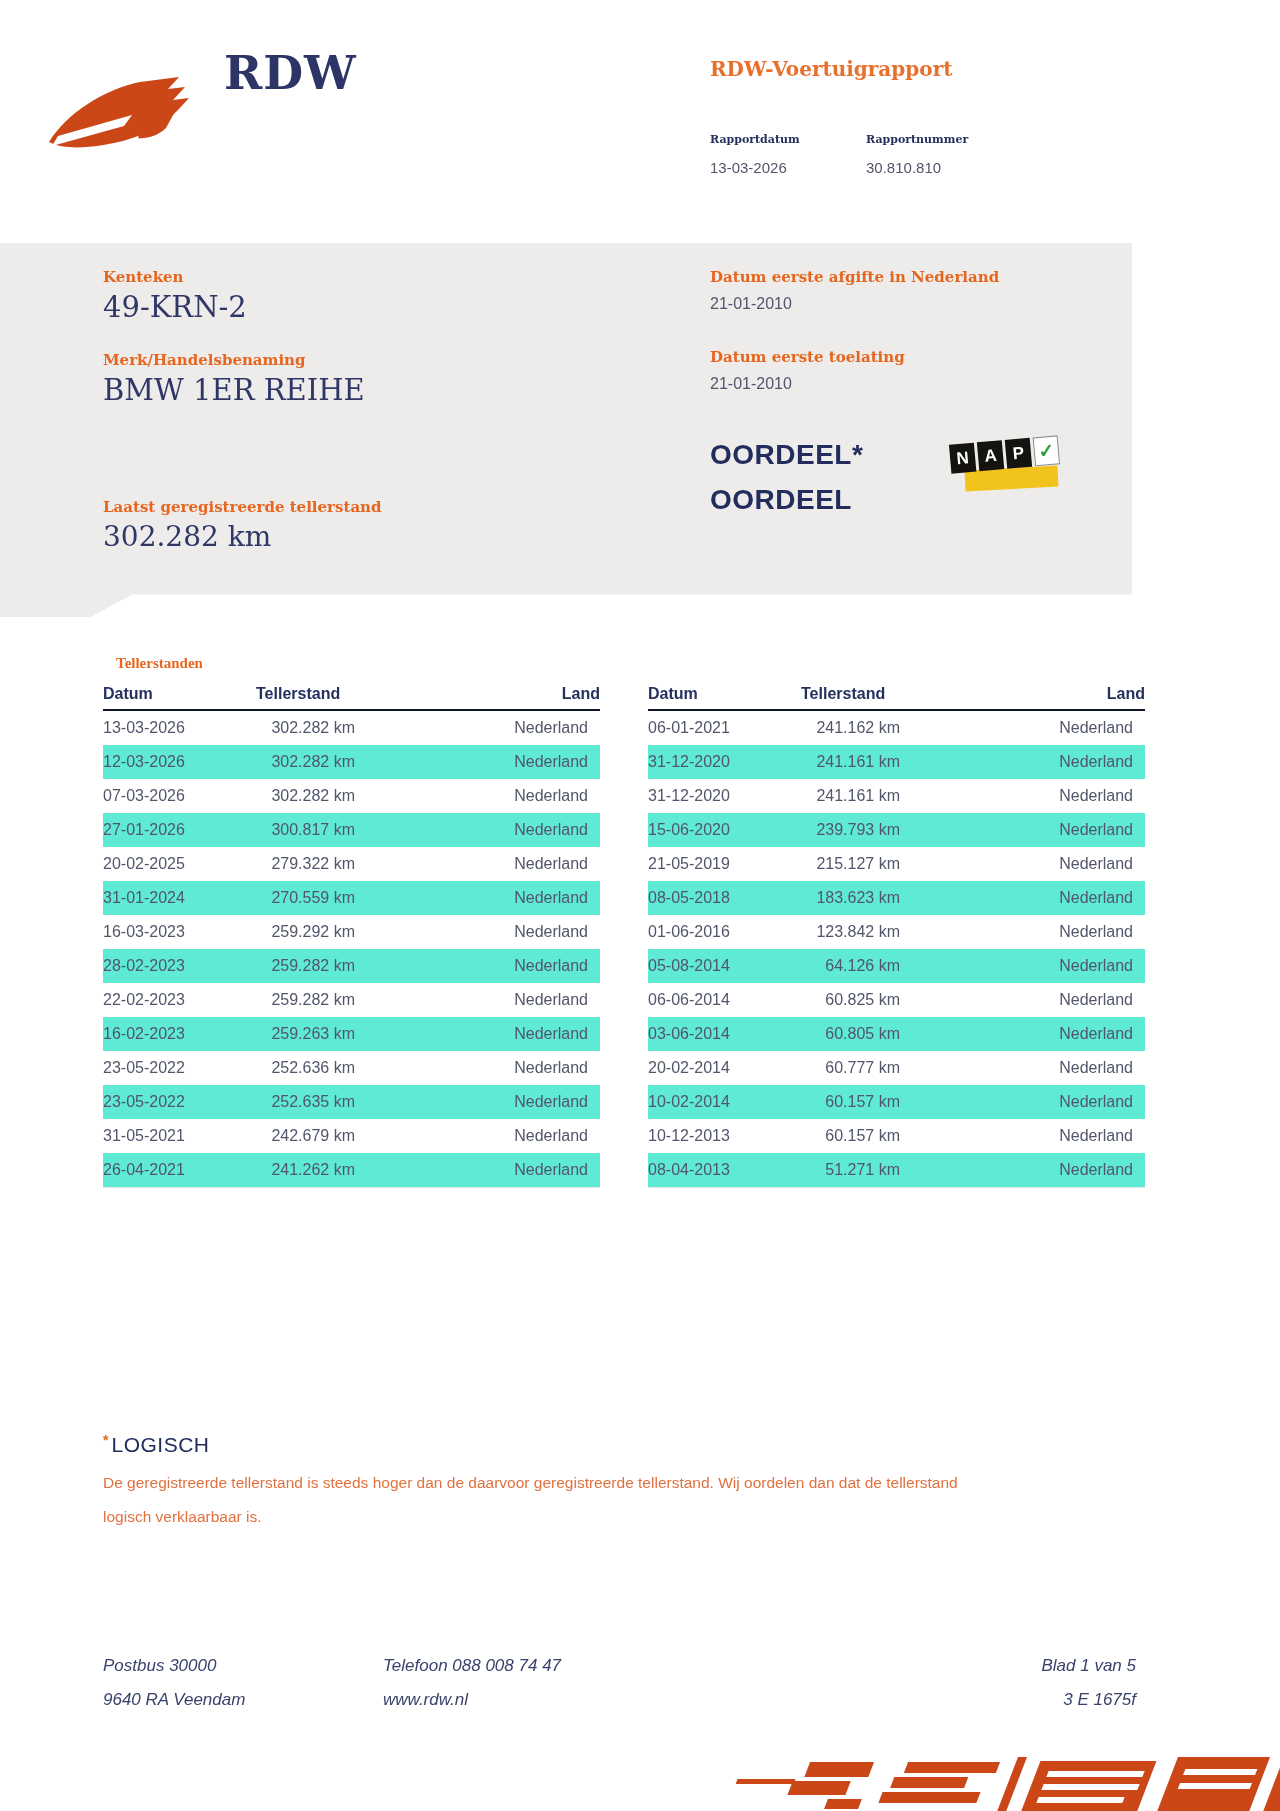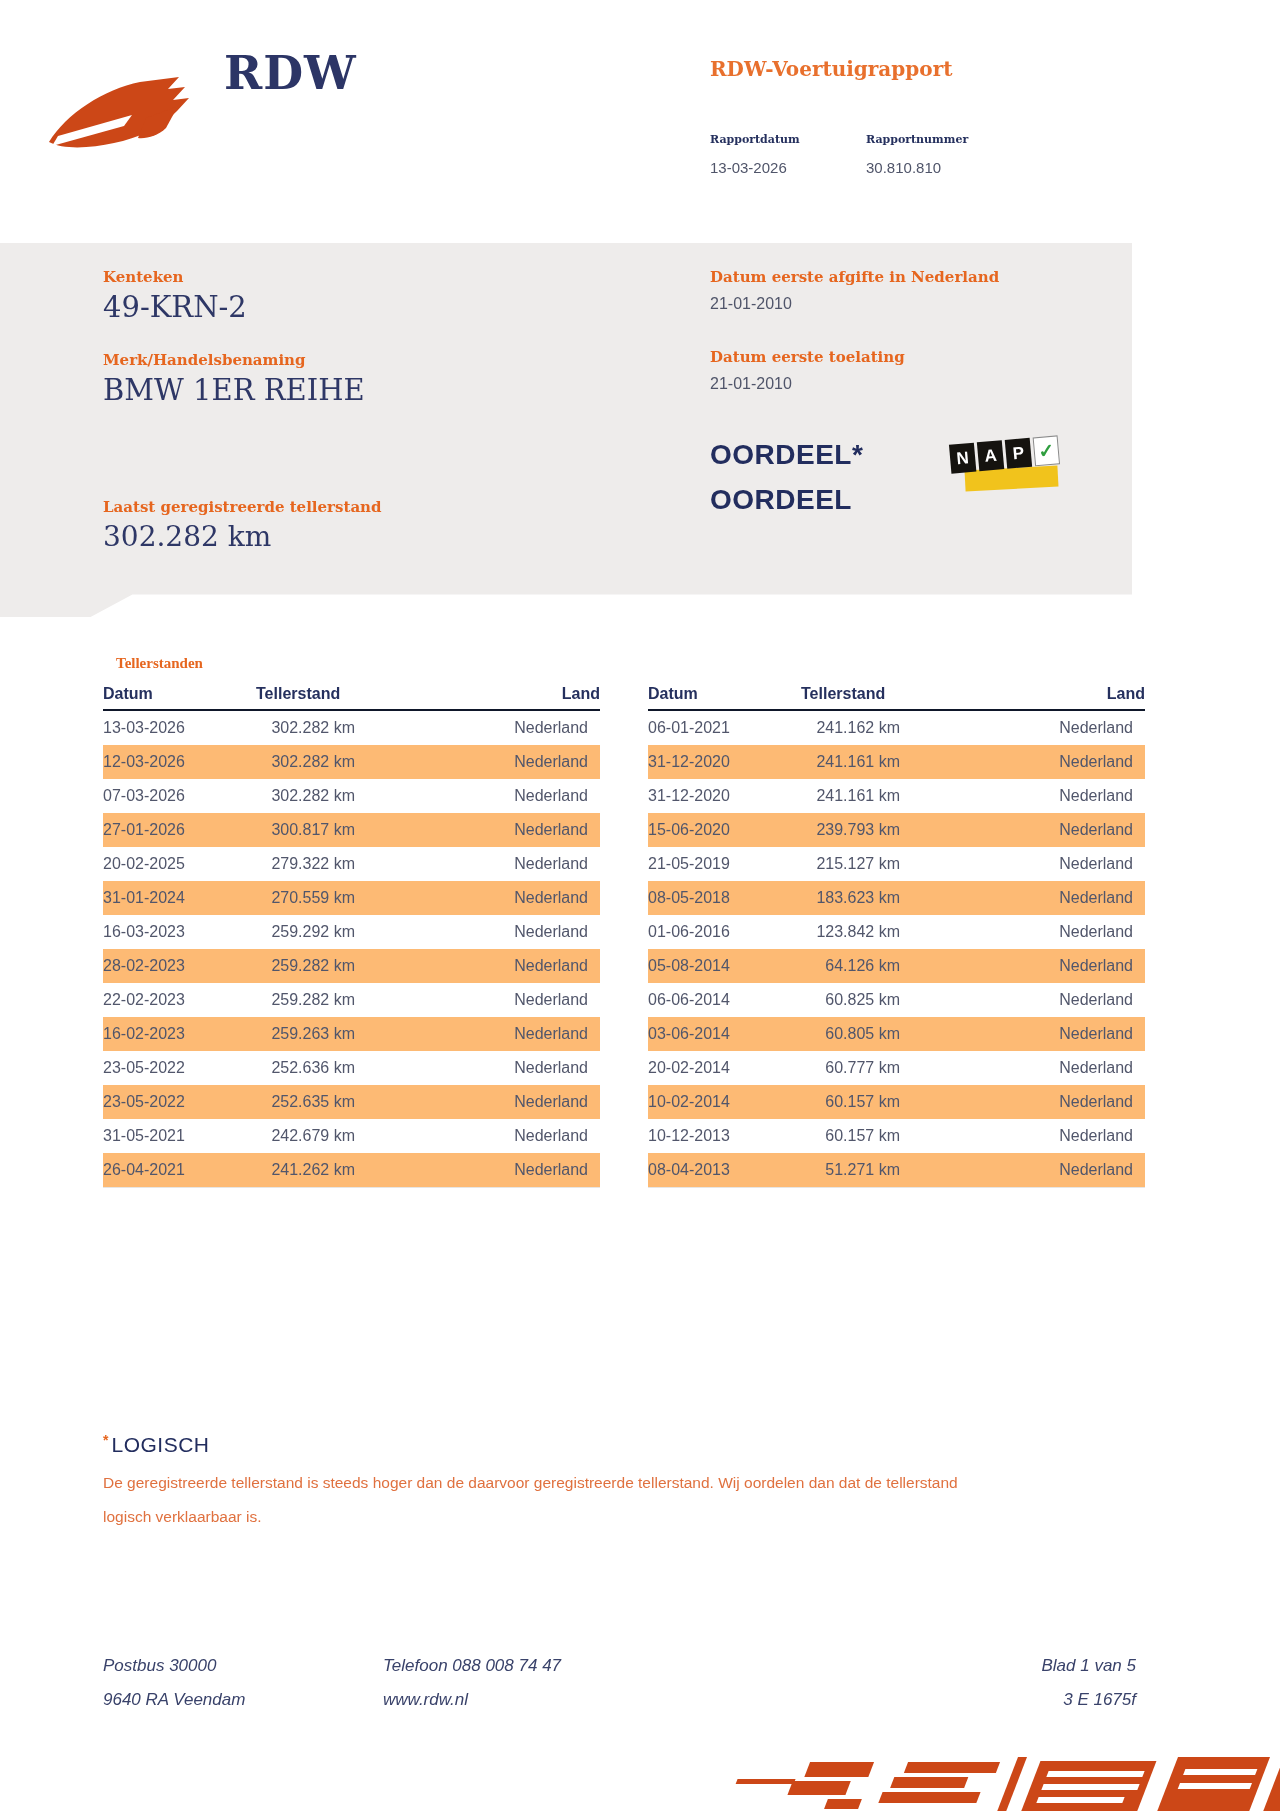--- a/index.html
+++ b/index.html
@@ -43,21 +43,21 @@
   .vtable { position:absolute; top:682px; width:497px; }
   .vtable.left  { left:103px; }
   .vtable.right { left:648px; }
   .thead { position:relative; height:29px; border-bottom:2px solid #0f172a;
            font-weight:bold; font-size:16px; color:#25305e; }
   .thead .h-datum { position:absolute; left:0; top:3px; }
   .thead .h-tell  { position:absolute; left:153px; top:3px; }
   .thead .h-land  { position:absolute; right:0; top:3px; }
   .rows { border-bottom:1px solid #e7e5e3; }
   .trow { position:relative; height:34px; font-size:16px; color:#51566b; }
-  .trow.stripe { background:#fdba74; }
+  .trow.stripe { background:#5eead4; }
   .c-datum { position:absolute; left:0; line-height:34px; }
   .c-tell  { position:absolute; left:60px; width:192px; text-align:right; line-height:34px; }
   .c-land  { position:absolute; right:12px; line-height:34px; }
 
   
   .expl-head { left:103px; top:1432px; }
   .expl-ast { color:#e6661f; font-weight:bold; font-size:14px; vertical-align:7px; margin-right:3px; }
   .expl-title { font-weight:normal; font-size:21px; color:#222d5e; letter-spacing:0.5px; }
   .expl-body { left:103px; top:1466px; width:880px; font-size:15.5px; line-height:34px; color:#e0713f; }
 

